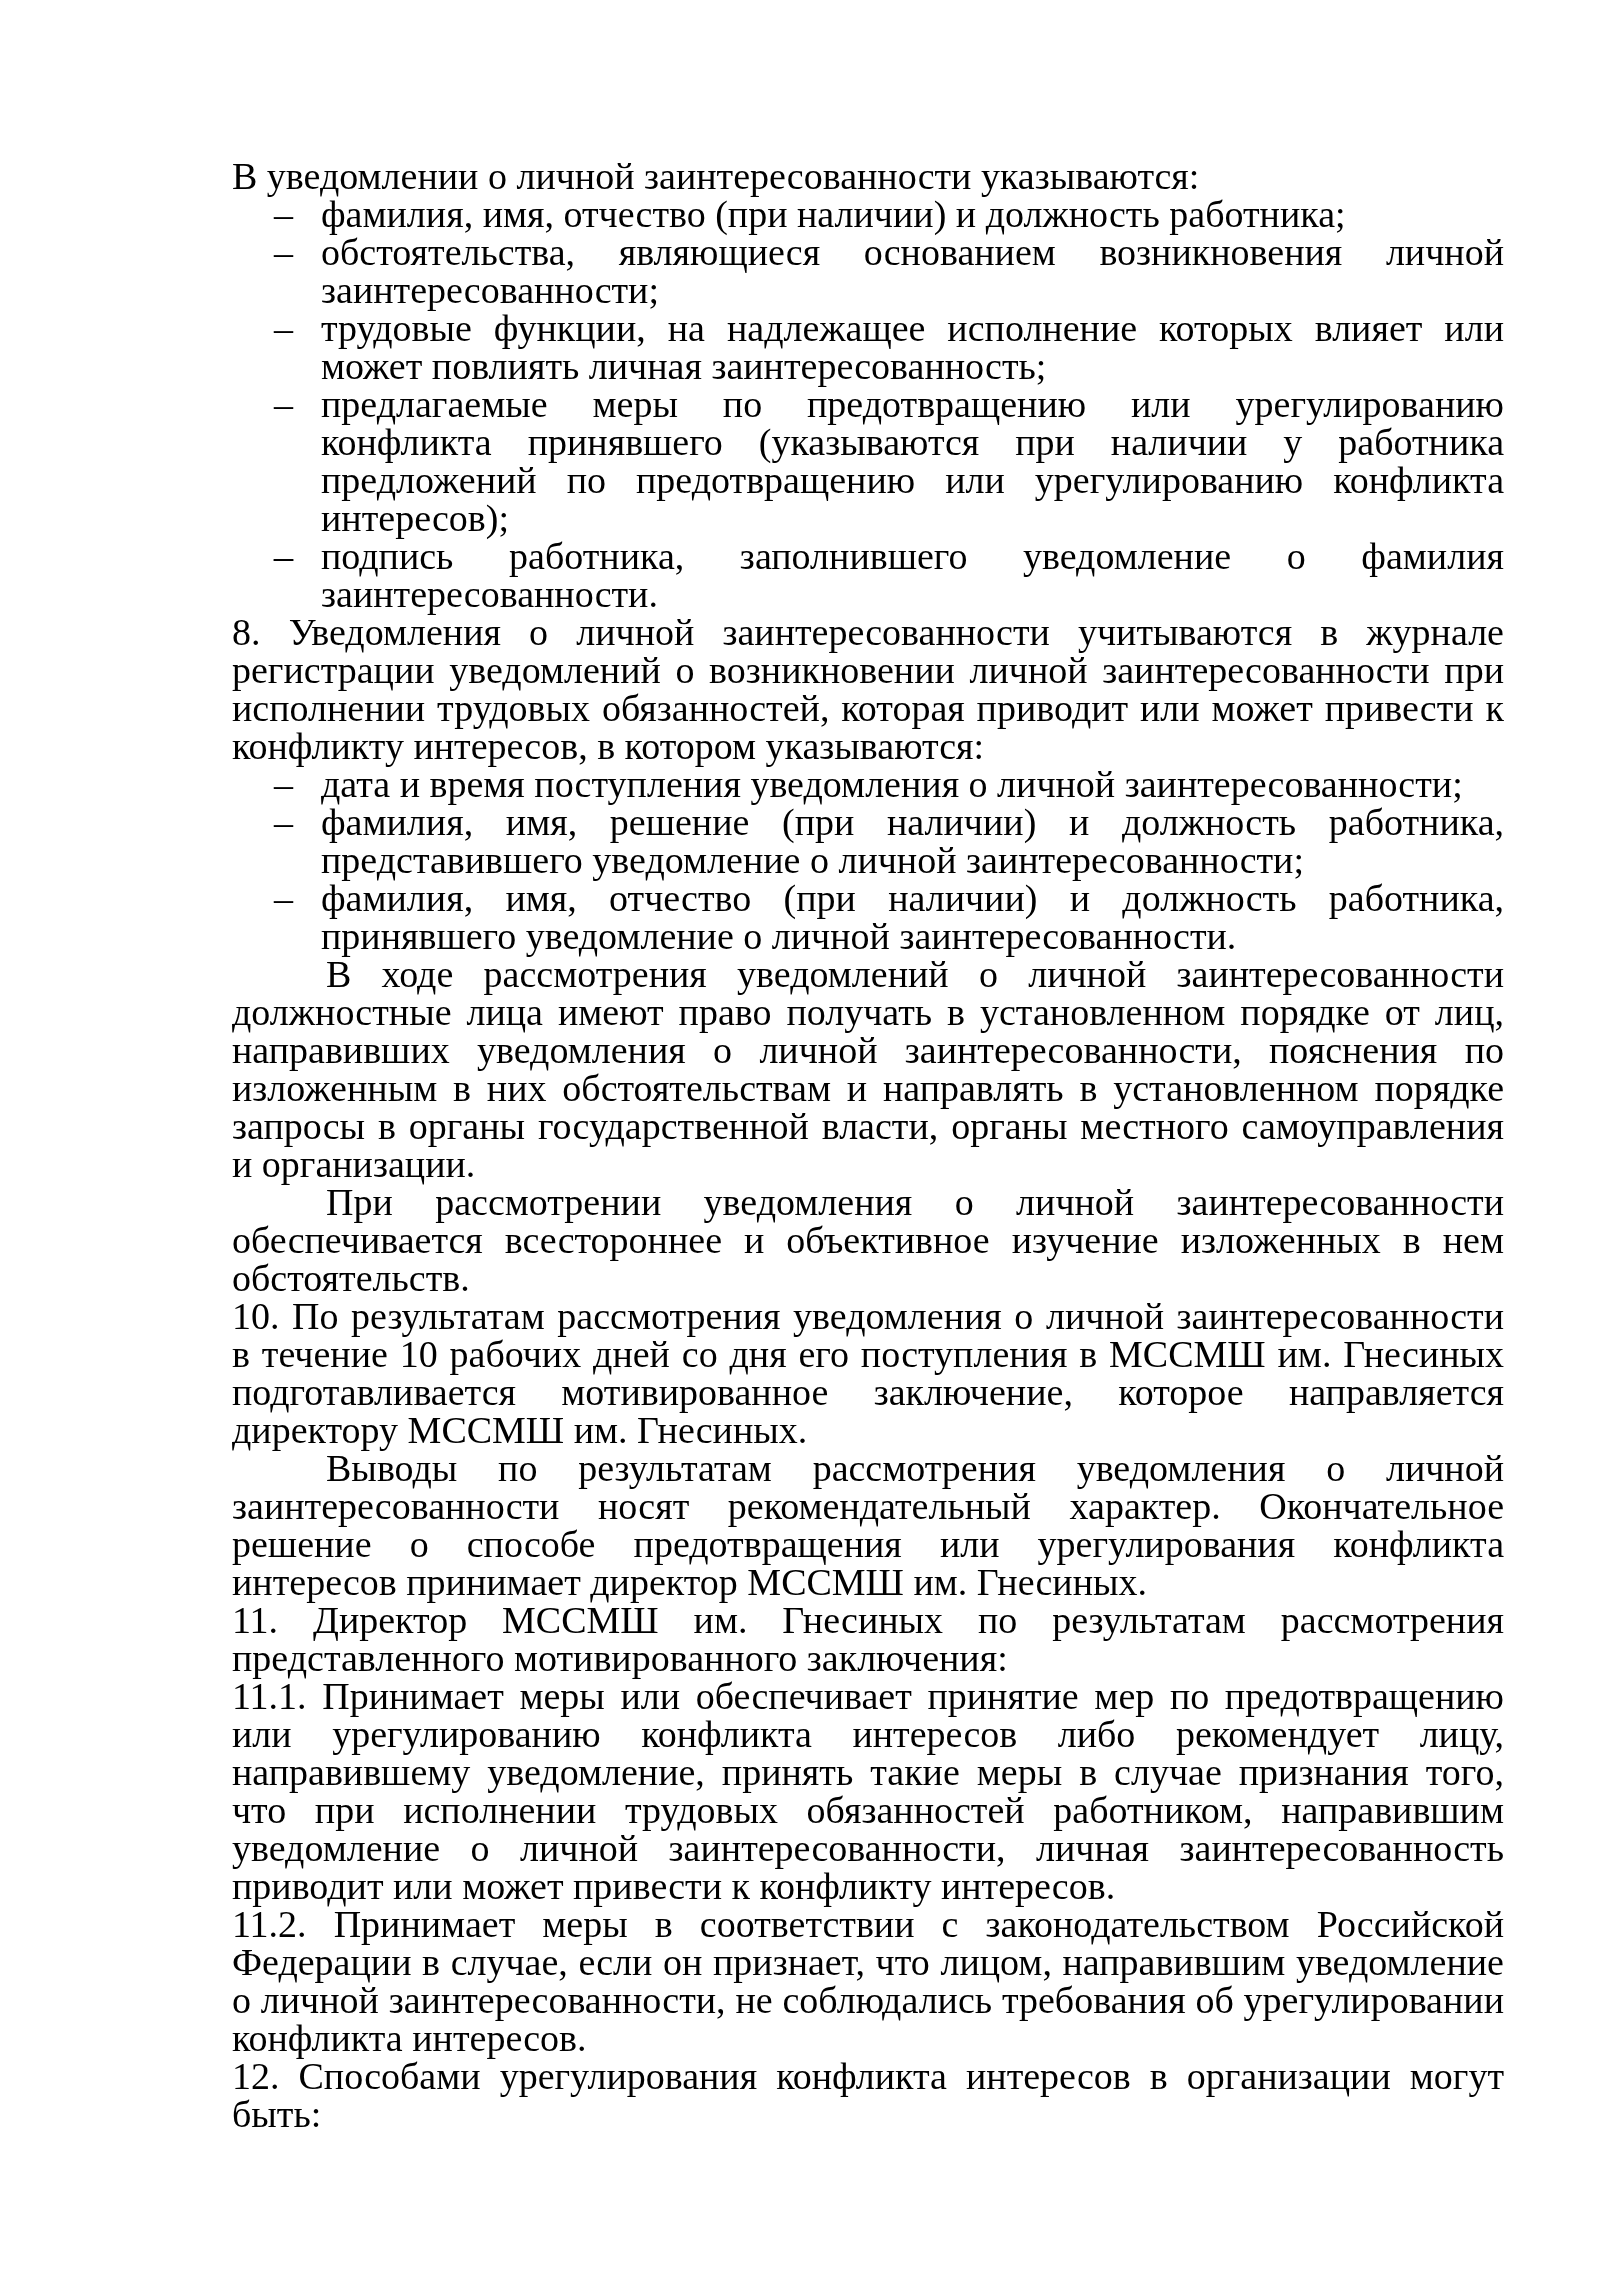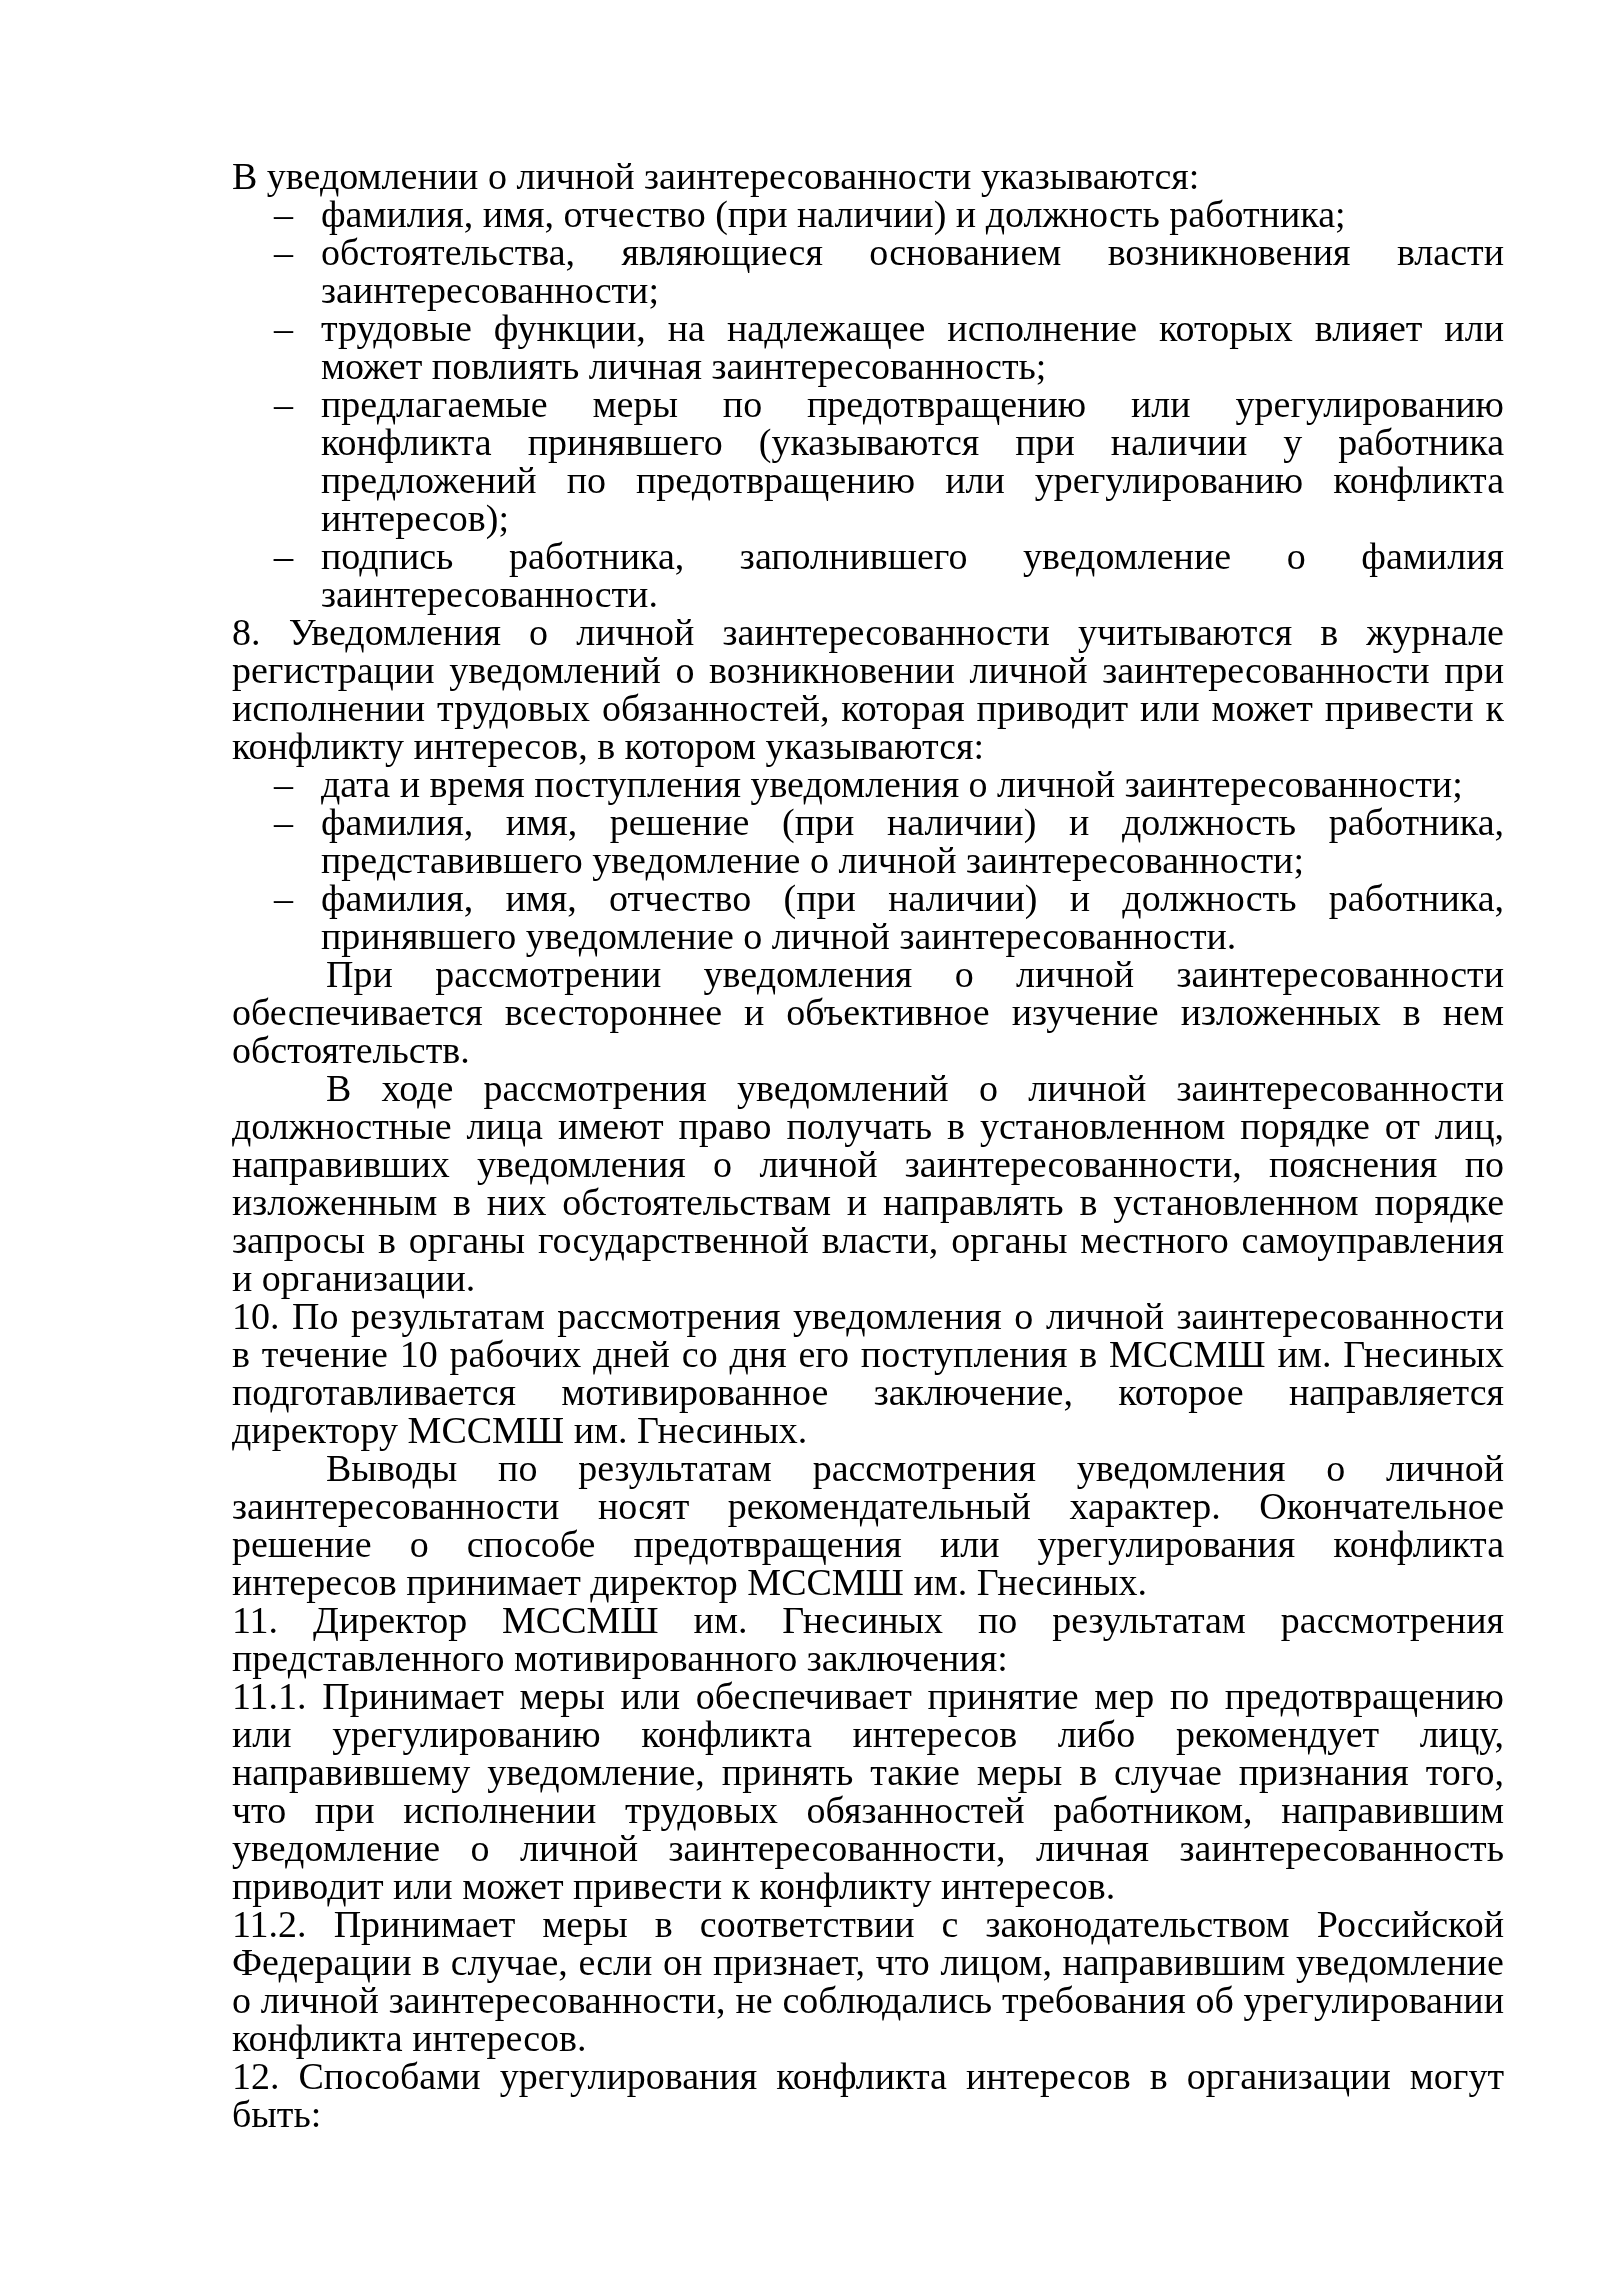--- a/index.html
+++ b/index.html
@@ -45,31 +45,31 @@
     text-indent: 0;
   }
 </style>
 </head>
 <body>
 
 <div class="page">
   <div class="content" id="doc-content">
       <div class="para">В уведомлении о личной заинтересованности указываются:</div>
       <div class="list-item"><span class="marker">–</span><span>фамилия, имя, отчество (при наличии) и должность работника;</span></div>
-      <div class="list-item"><span class="marker">–</span><span>обстоятельства, являющиеся основанием возникновения власти заинтересованности;</span></div>
+      <div class="list-item"><span class="marker">–</span><span>обстоятельства, являющиеся основанием возникновения личной заинтересованности;</span></div>
       <div class="list-item"><span class="marker">–</span><span>трудовые функции, на надлежащее исполнение которых влияет или может повлиять личная заинтересованность;</span></div>
       <div class="list-item"><span class="marker">–</span><span>предлагаемые меры по предотвращению или урегулированию конфликта принявшего (указываются при наличии у работника предложений по предотвращению или урегулированию конфликта интересов);</span></div>
       <div class="list-item"><span class="marker">–</span></div>
       <div class="list-item"><span class="marker">–</span><span>подпись работника, заполнившего уведомление о фамилия заинтересованности.</span></div>
       <div class="para">8. Уведомления о личной заинтересованности учитываются в журнале регистрации уведомлений о возникновении личной заинтересованности при исполнении трудовых обязанностей, которая приводит или может привести к конфликту интересов, в котором указываются:</div>
       <div class="list-item"><span class="marker">–</span><span>дата и время поступления уведомления о личной заинтересованности;</span></div>
       <div class="list-item"><span class="marker">–</span><span>фамилия, имя, решение (при наличии) и должность работника, представившего уведомление о личной заинтересованности;</span></div>
       <div class="list-item"><span class="marker">–</span><span>фамилия, имя, отчество (при наличии) и должность работника, принявшего уведомление о личной заинтересованности.</span></div>
+      <div class="para indent">В ходе рассмотрения уведомлений о личной заинтересованности должностные лица имеют право получать в установленном порядке от лиц, направивших уведомления о личной заинтересованности, пояснения по изложенным в них обстоятельствам и направлять в установленном порядке запросы в органы государственной власти, органы местного самоуправления и организации.</div>
       <div class="para indent">При рассмотрении уведомления о личной заинтересованности обеспечивается всестороннее и объективное изучение изложенных в нем обстоятельств.</div>
-      <div class="para indent">В ходе рассмотрения уведомлений о личной заинтересованности должностные лица имеют право получать в установленном порядке от лиц, направивших уведомления о личной заинтересованности, пояснения по изложенным в них обстоятельствам и направлять в установленном порядке запросы в органы государственной власти, органы местного самоуправления и организации.</div>
       <div class="para">10. По результатам рассмотрения уведомления о личной заинтересованности в течение 10 рабочих дней со дня его поступления в МССМШ им. Гнесиных подготавливается мотивированное заключение, которое направляется директору МССМШ им. Гнесиных.</div>
       <div class="para indent">Выводы по результатам рассмотрения уведомления о личной заинтересованности носят рекомендательный характер. Окончательное решение о способе предотвращения или урегулирования конфликта интересов принимает директор МССМШ им. Гнесиных.</div>
       <div class="para">11. Директор МССМШ им. Гнесиных по результатам рассмотрения представленного мотивированного заключения:</div>
       <div class="para">11.1. Принимает меры или обеспечивает принятие мер по предотвращению или урегулированию конфликта интересов либо рекомендует лицу, направившему уведомление, принять такие меры в случае признания того, что при исполнении трудовых обязанностей работником, направившим уведомление о личной заинтересованности, личная заинтересованность приводит или может привести к конфликту интересов.</div>
       <div class="para">11.2. Принимает меры в соответствии с законодательством Российской Федерации в случае, если он признает, что лицом, направившим уведомление о личной заинтересованности, не соблюдались требования об урегулировании конфликта интересов.</div>
       <div class="para">12. Способами урегулирования конфликта интересов в организации могут быть:</div>
     </div>
 </div>
 
 

